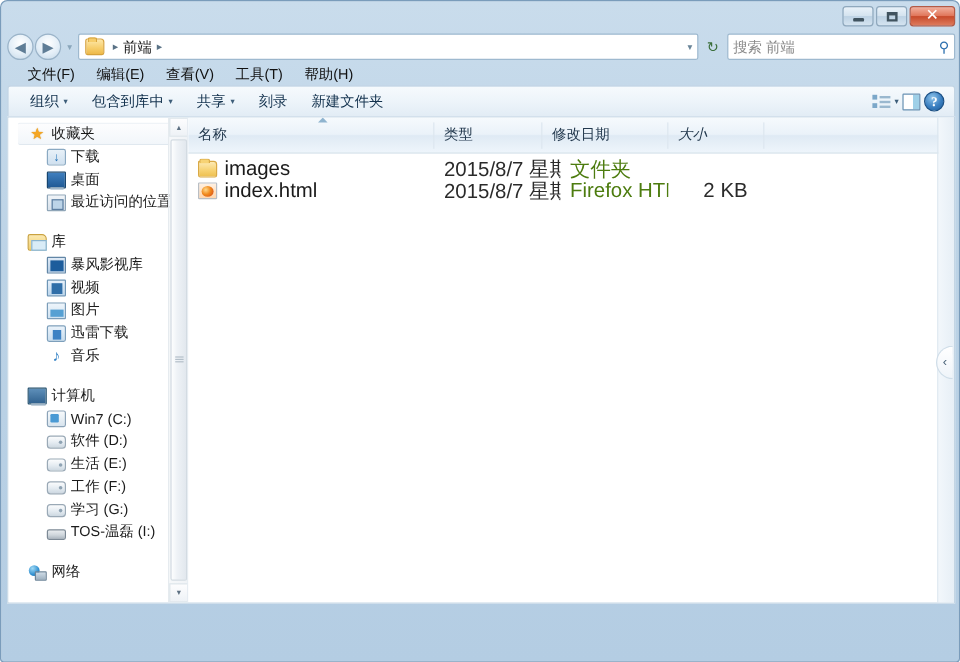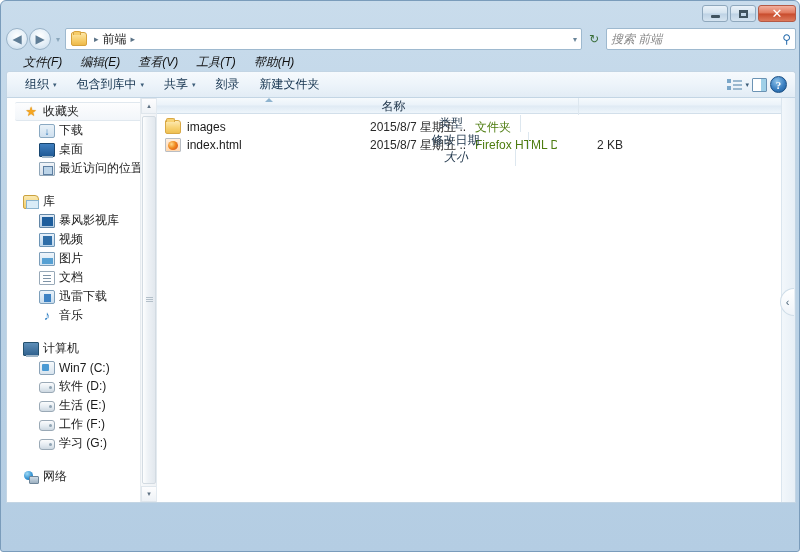--- a/index.html
+++ b/index.html
@@ -100,31 +100,31 @@
   .refreshbtn {
     width: 20px; height: 22px; margin-left: 2px;
     display: flex; align-items: center; justify-content: center;
     color: #3a6e3a; font-size: 12px;
   }
   .searchbox {
     width: 190px; height: 22px; margin-left: 2px;
     background: #ffffff; border: 1px solid #9eb9cf; border-radius: 2px;
     display: flex; align-items: center; padding: 0 4px;
   }
-  .searchbox .ph { flex: 1; color: #8a8a8a; font-style: italic; font-size: 12px; }
+  .searchbox .ph { flex: 1; color: #8a8a8a; font-size: 12px; }
   .searchbox .mag { color: #2c6fae; font-size: 12px; }
 
   
   .menubar {
     position: absolute; left: 5px; top: 52px;
     width: 790px; height: 19px;
     display: flex; align-items: center;
     padding-left: 8px;
   }
-  .menuitem { padding: 1px 9px; color: #111; font-size: 12px; font-style: italic; }
+  .menuitem { padding: 1px 9px; color: #111; font-size: 12px; }
 
   
   .toolbar {
     position: absolute; left: 5px; top: 70px;
     width: 790px; height: 26px;
     background: linear-gradient(to bottom, #f6fafd 0%, #edf4fa 50%, #e2ecf5 100%);
     border: 1px solid #c3d5e4; border-bottom: none;
     border-radius: 3px 3px 0 0;
     display: flex; align-items: center;
     padding-left: 8px;
@@ -252,47 +252,46 @@
   }
   .sb-grip {
     position: absolute; left: 3px; top: 50%; margin-top: -3px;
     width: 7px; height: 6px;
   }
   .sb-grip i { display: block; height: 1px; background: #b3bfc9; margin-bottom: 1px; }
 
   
   .content { flex: 1; position: relative; background: #ffffff; }
   .colhdr {
-    height: 16px;
+    height: 30px;
     background: linear-gradient(to bottom, #f6fafd 0%, #eaf2f9 48%, #dfeaf4 52%, #eef5fb 100%);
     border-bottom: 1px solid #d2dfea;
     display: flex; align-items: center;
     position: relative;
-    flex-direction: column;
   }
   .col {
     height: 22px; display: flex; align-items: center;
     padding-left: 8px; font-size: 12px; color: #23394e;
     border-right: 1px solid #dde7ef; position: relative;
   }
   .col.name { width: 205px; }
   .col.date { width: 105px; }
   .col.type { width: 90px; }
   .col.size { width: 80px; font-style: italic; }
   .col.rest { flex: 1; border-right: none; }
   .sortmark {
     position: absolute; left: 108px; top: 0;
     width: 0; height: 0;
     border-left: 4px solid transparent; border-right: 4px solid transparent;
     border-bottom: 4px solid #8fb4cf;
   }
   .rows { padding-top: 4px; }
   .row {
     height: 18px; display: flex; align-items: center;
-    font-size: 12px; color: #1b1b1b;
+    font-size: 17px; color: #1b1b1b;
   }
   .cell { display: flex; align-items: center; height: 18px; padding-left: 8px; white-space: nowrap; overflow: hidden; }
   .cell.name { width: 205px; gap: 6px; }
   .cell.date { width: 105px; color: #2a2a2a; }
   .cell.type { width: 90px; color: #4d7c0f; }
   .cell.size { width: 80px; justify-content: flex-end; padding-right: 14px; color: #2a2a2a; }
   .fileico { width: 16px; height: 14px; flex: 0 0 16px; position: relative; }
   .fileico.folder {
     background: linear-gradient(to bottom,#fdeab4 0%,#f7d375 55%,#eec051 100%);
     border: 1px solid #d9a945; border-radius: 1px 3px 2px 2px;
@@ -475,24 +474,20 @@
           </div>
           <div class="navrow child">
             <span class="ico video"></span>
             <span>视频</span>
           </div>
           <div class="navrow child">
             <span class="ico pictures"></span>
             <span>图片</span>
           </div>
           <div class="navrow child">
-            <span class="ico document"></span>
-            <span>文档</span>
-          </div>
-          <div class="navrow child">
             <span class="ico thunder"></span>
             <span>迅雷下载</span>
           </div>
           <div class="navrow child">
             <span class="ico music"></span>
             <span>音乐</span>
           </div>
         </div>
 
         <div class="navspacer"></div>
@@ -514,20 +509,24 @@
             <span class="ico drive"></span>
             <span>生活 (E:)</span>
           </div>
           <div class="navrow child">
             <span class="ico drive"></span>
             <span>工作 (F:)</span>
           </div>
           <div class="navrow child">
             <span class="ico drive"></span>
             <span>学习 (G:)</span>
+          </div>
+          <div class="navrow child">
+            <span class="ico drive-usb"></span>
+            <span>TOS-温磊 (I:)</span>
           </div>
         </div>
 
         <div class="navspacer"></div>
 
         <div class="navgroup">
           <div class="navrow head">
             <span class="ico network"></span>
             <span>网络</span>
           </div>

